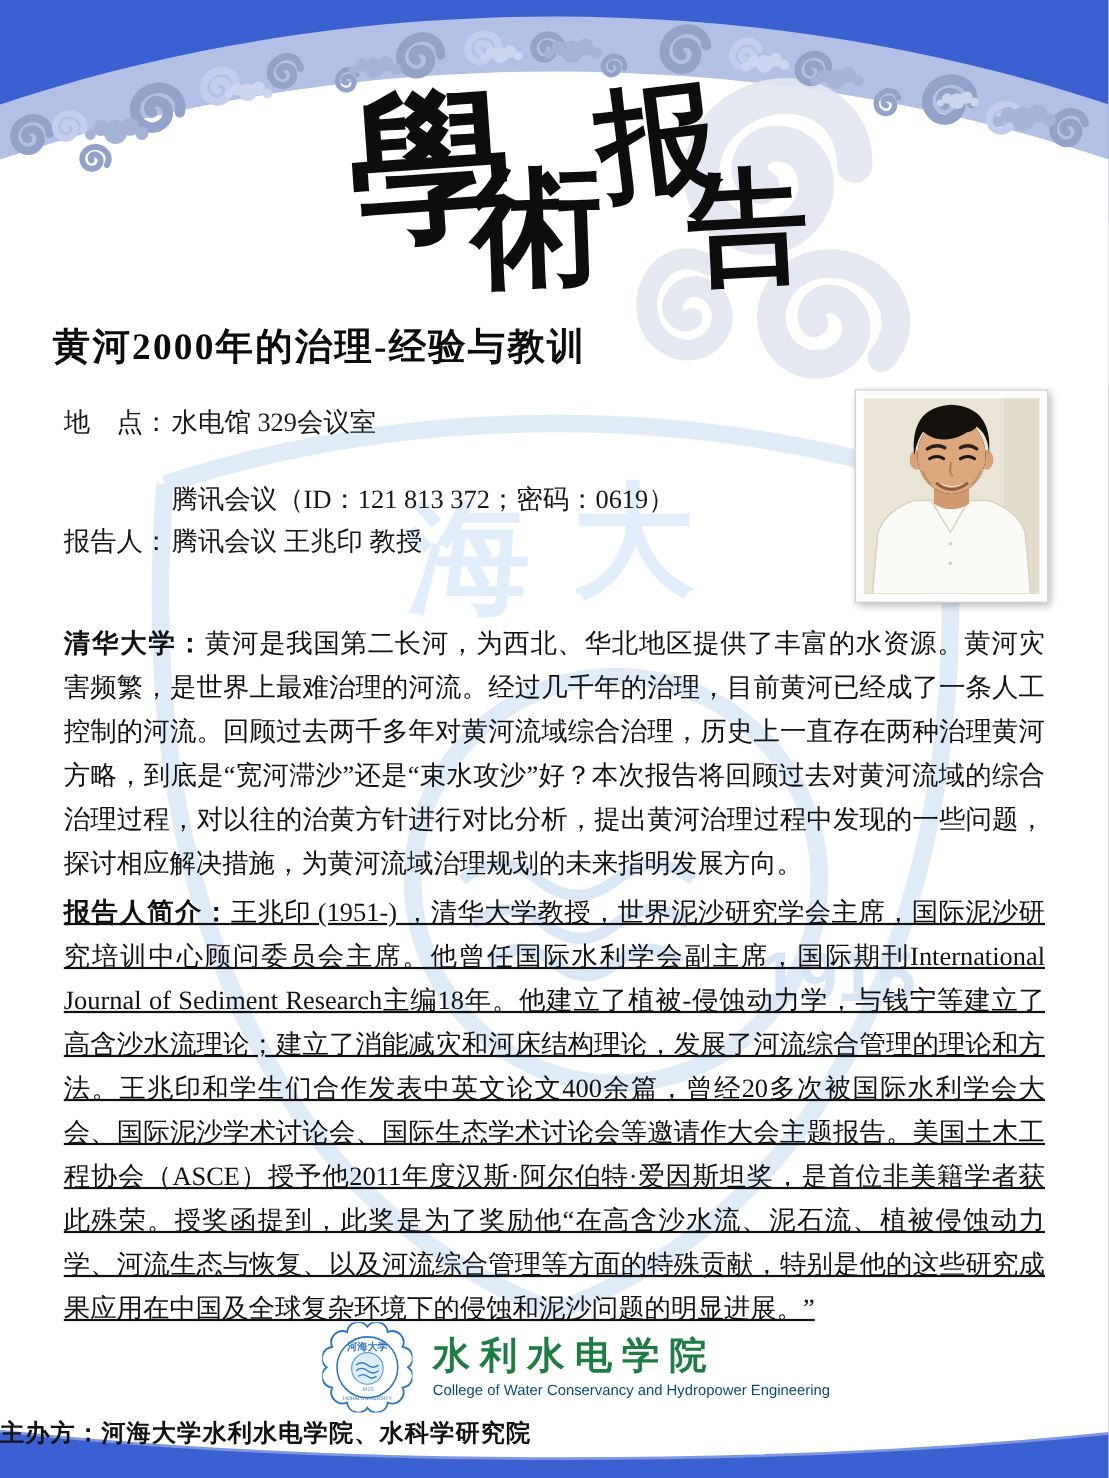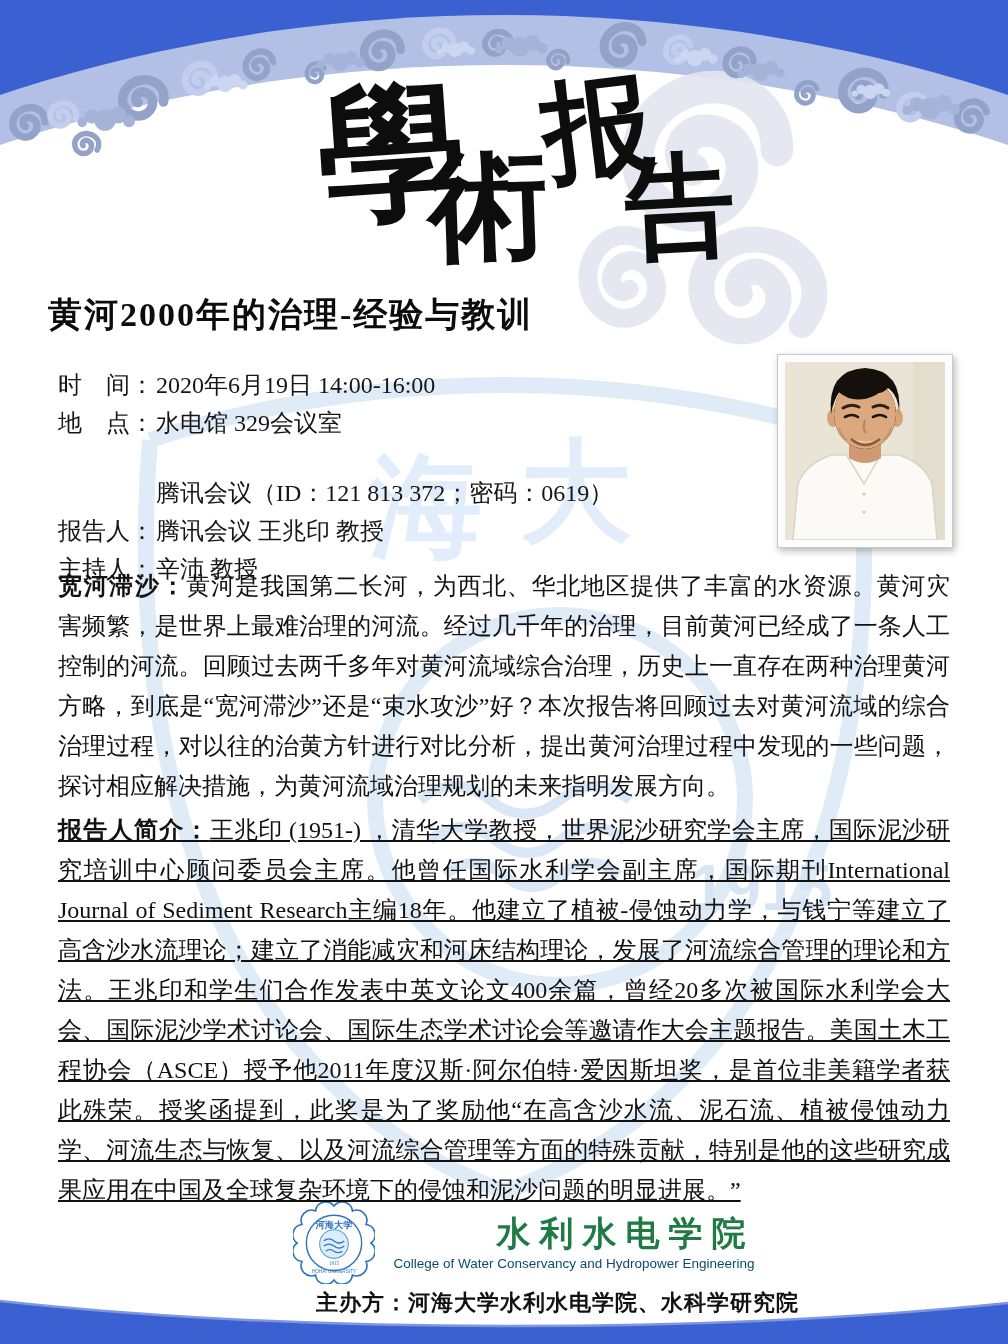--- a/index.html
+++ b/index.html
@@ -36,25 +36,25 @@
   #speaker-photo{
     position:absolute;top:354px;left:777px;width:176px;height:194px;z-index:5;
     background:#fdfdfd;border:1px solid #c9c9c9;box-sizing:border-box;
     padding:7px;box-shadow:2px 3px 7px rgba(0,0,0,.28);
   }
   
   #footer-brand{
     position:absolute;top:1202px;left:0;width:1008px;z-index:4;
     display:flex;justify-content:center;align-items:center;gap:18px;padding-left:20px;
   }
-  .f-text{display:flex;flex-direction:column;align-items:flex-end;}
+  .f-text{display:flex;flex-direction:column;align-items:flex-start;}
   #college-cn{font-size:34px;font-weight:bold;letter-spacing:9px;color:#1e7b43;line-height:1.1;}
   #college-en{font-size:13.5px;color:#0c4a6e;font-family:"Liberation Sans","DejaVu Sans",sans-serif;margin-top:3px;}
   #host-line{
-    position:absolute;top:1288px;left:0;width:799px;text-align:right;z-index:4;
+    position:absolute;top:1288px;left:0;width:799px;text-align:left;z-index:4;
     font-size:22px;font-weight:600;letter-spacing:1px;color:#111;
   }
   #bottom-wave{position:absolute;left:0;bottom:0;z-index:3;}
 </style>
 </head>
 <body>
 
 <div id="poster">
 
   <svg id="watermark" width="1008" height="900" viewBox="0 0 1008 900" aria-hidden="true">
@@ -141,33 +141,27 @@
     <span class="cg c1">學</span>
     <span class="cg c2">術</span>
     <span class="cg c3">报</span>
     <span class="cg c4">告</span>
   </div>
 
   <div class="content" id="lecture-title">黄河2000年的治理-经验与教训</div>
 
   <div class="content" id="info-block">
     <div class="info-line">
-      <span class="info-label">时　间：</span><span>2020年6月19日 14:00-16:00</span>
-    </div>
-    <div class="info-line">
       <span class="info-label">地　点：</span><span>水电馆 329会议室</span>
     </div>
     <div class="info-line info-indent">
       <span>腾讯会议（ID：121 813 372；密码：0619）</span>
     </div>
     <div class="info-line">
       <span class="info-label">报告人：</span><span>腾讯会议 王兆印 教授</span>
-    </div>
-    <div class="info-line">
-      <span class="info-label">主持人：</span><span>辛沛 教授</span>
     </div>
   </div>
 
   <div id="speaker-photo">
     <svg width="160" height="178" viewBox="0 0 160 178" aria-hidden="true">
       <rect x="0" y="0" width="160" height="178" fill="#e9e4d5"></rect>
       <rect x="128" y="0" width="32" height="178" fill="#e2ddcc"></rect>
 
       <path d="M8 178 L13 122 Q20 102 46 93 L114 93 Q140 102 147 122 L152 178 Z" fill="#fbfaf6" stroke="#d8d4c6" stroke-width="1.5"></path>
       <path d="M62 94 L79 122 L95 94" fill="none" stroke="#d8d4c6" stroke-width="1.5"></path>
@@ -192,21 +186,21 @@
 
       <path d="M80 58 q-3 9 1 13" fill="none" stroke="#b98257" stroke-width="2"></path>
       <path d="M66 77 q14 12 29 0" fill="none" stroke="#8f5b3a" stroke-width="2.5"></path>
       <path d="M69 77 q11 7 23 0 q-11 6 -23 0 Z" fill="#fff"></path>
       <path d="M54 66 q2 8 8 12" fill="none" stroke="#c4906a" stroke-width="1.5"></path>
       <path d="M106 66 q-2 8 -8 12" fill="none" stroke="#c4906a" stroke-width="1.5"></path>
     </svg>
   </div>
 
   <div class="content para" id="abstract-block">
-    <span class="plabel">宽河滞沙：</span><span>黄河是我国第二长河，为西北、华北地区提供了丰富的水资源。黄河灾害频繁，是世界上最难治理的河流。经过几千年的治理，目前黄河已经成了一条人工控制的河流。回顾过去两千多年对黄河流域综合治理，历史上一直存在两种治理黄河方略，到底是“宽河滞沙”还是“束水攻沙”好？本次报告将回顾过去对黄河流域的综合治理过程，对以往的治黄方针进行对比分析，提出黄河治理过程中发现的一些问题，探讨相应解决措施，为黄河流域治理规划的未来指明发展方向。</span>
+    <span class="plabel">清华大学：</span><span>黄河是我国第二长河，为西北、华北地区提供了丰富的水资源。黄河灾害频繁，是世界上最难治理的河流。经过几千年的治理，目前黄河已经成了一条人工控制的河流。回顾过去两千多年对黄河流域综合治理，历史上一直存在两种治理黄河方略，到底是“宽河滞沙”还是“束水攻沙”好？本次报告将回顾过去对黄河流域的综合治理过程，对以往的治黄方针进行对比分析，提出黄河治理过程中发现的一些问题，探讨相应解决措施，为黄河流域治理规划的未来指明发展方向。</span>
   </div>
 
   <div class="content para" id="bio-block">
     <span class="plabel">报告人简介：</span><span>王兆印 (1951-) ，清华大学教授，世界泥沙研究学会主席，国际泥沙研究培训中心顾问委员会主席。他曾任国际水利学会副主席，国际期刊International Journal of Sediment Research主编18年。他建立了植被-侵蚀动力学，与钱宁等建立了高含沙水流理论；建立了消能减灾和河床结构理论，发展了河流综合管理的理论和方法。王兆印和学生们合作发表中英文论文400余篇，曾经20多次被国际水利学会大会、国际泥沙学术讨论会、国际生态学术讨论会等邀请作大会主题报告。美国土木工程协会（ASCE）授予他2011年度汉斯·阿尔伯特·爱因斯坦奖，是首位非美籍学者获此殊荣。授奖函提到，此奖是为了奖励他“在高含沙水流、泥石流、植被侵蚀动力学、河流生态与恢复、以及河流综合管理等方面的特殊贡献，特别是他的这些研究成果应用在中国及全球复杂环境下的侵蚀和泥沙问题的明显进展。”</span>
   </div>
 
   <div id="footer-brand">
     <svg width="82" height="82" viewBox="0 0 80 80" aria-hidden="true">
       <path fill="#ffffff" stroke="#2e74c0" stroke-width="1.6" d="M76 40 A10 10 0 0 1 71.2 58 A10 10 0 0 1 58 71.2 A10 10 0 0 1 40 76 A10 10 0 0 1 22 71.2 A10 10 0 0 1 8.8 58 A10 10 0 0 1 4 40 A10 10 0 0 1 8.8 22 A10 10 0 0 1 22 8.8 A10 10 0 0 1 40 4 A10 10 0 0 1 58 8.8 A10 10 0 0 1 71.2 22 A10 10 0 0 1 76 40 Z"></path>
       <circle cx="40" cy="40" r="27" fill="#ffffff" stroke="#2e74c0" stroke-width="1.4"></circle>

